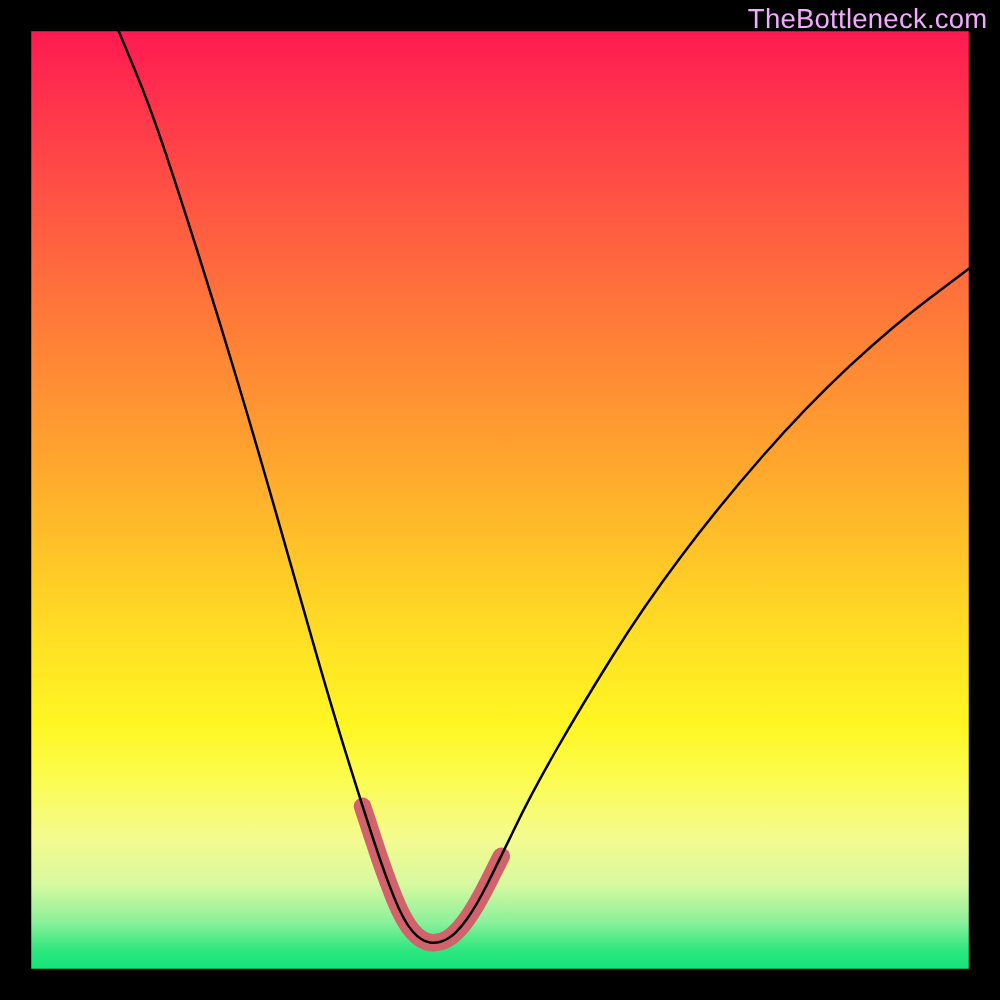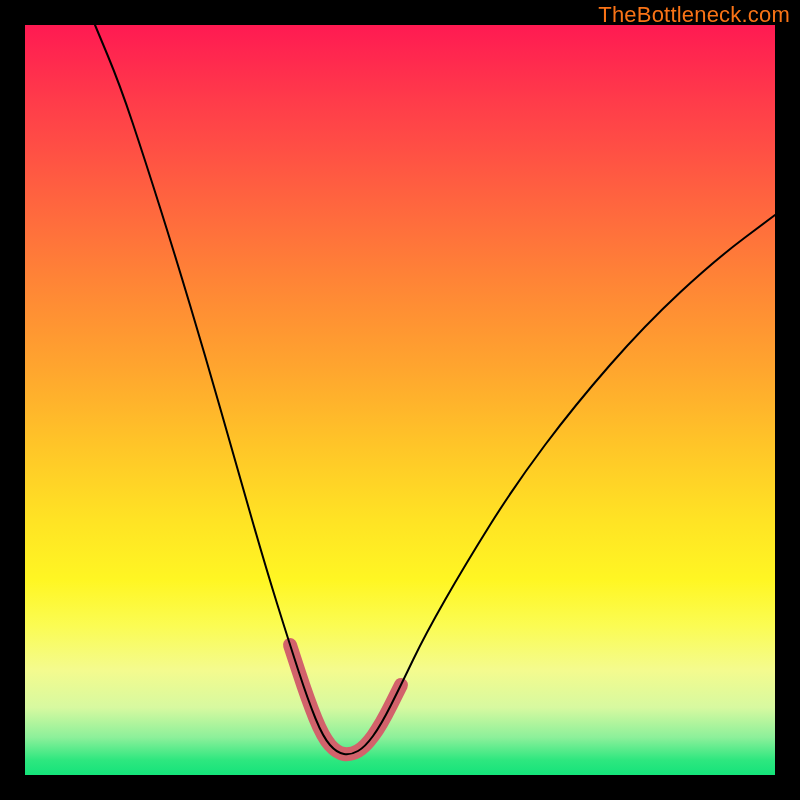--- a/index.html
+++ b/index.html
@@ -59,21 +59,21 @@
   .highlight-curve {
     fill: none;
     stroke: #d2626b;
     stroke-width: 14;
     stroke-linecap: round;
   }
   .watermark {
     position: absolute;
     top: 2px;
     right: 10px;
-    color: #f97316;
+    color: #f0abfc;
     font-size: 22px;
     font-weight: 500;
     letter-spacing: 0.2px;
     user-select: none;
   }
 </style>
 </head>
 <body>
 
 <div class="stage">

